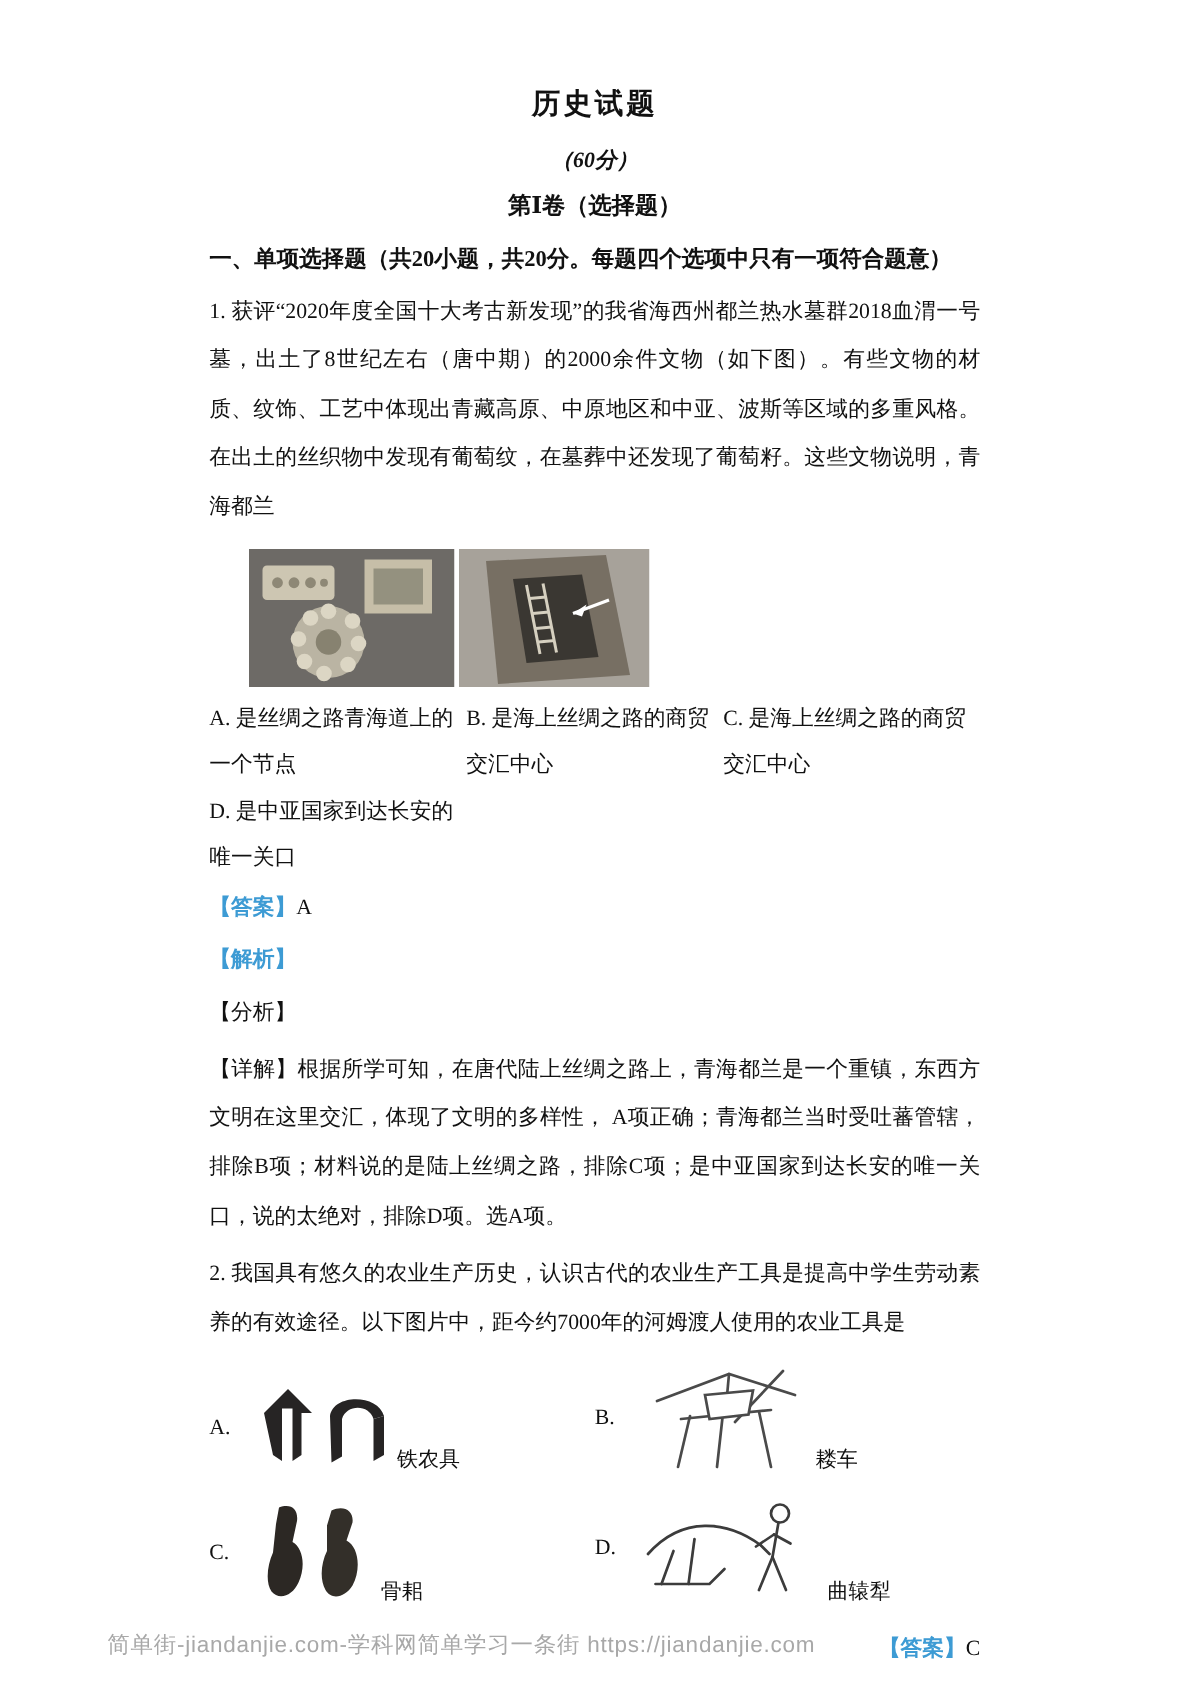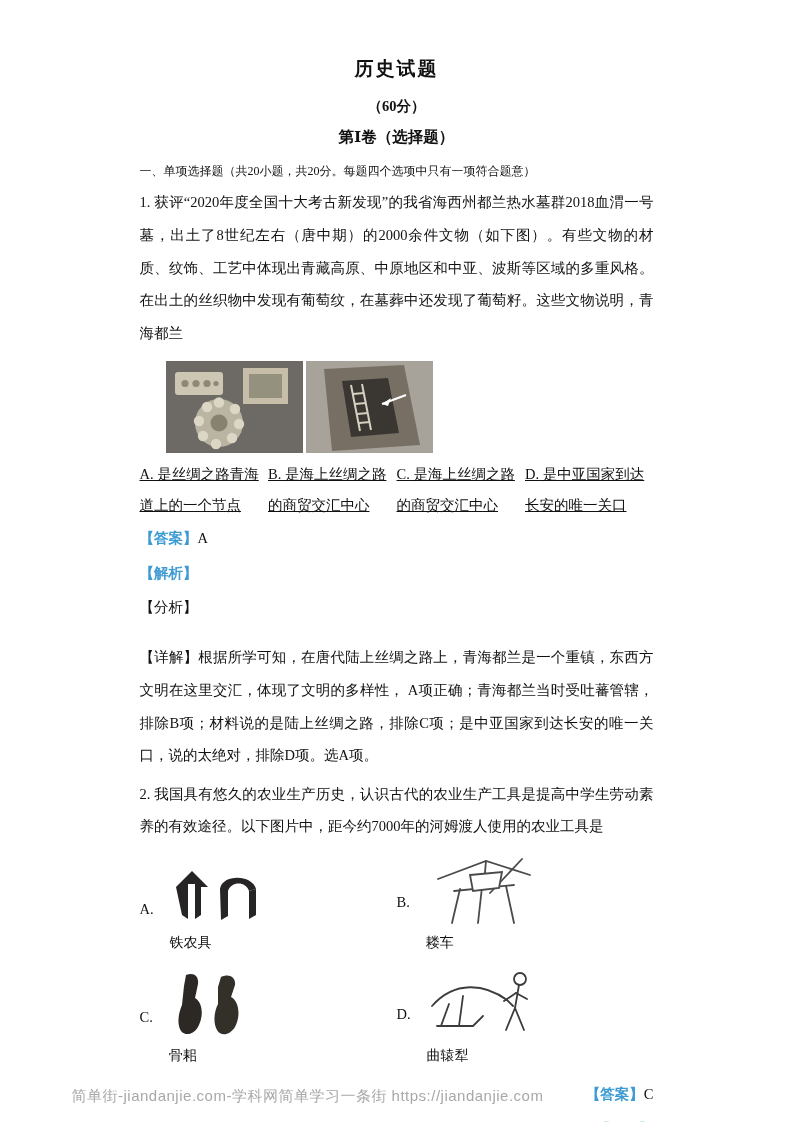--- a/index.html
+++ b/index.html
@@ -10,52 +10,51 @@
     height: 1122px;
     margin: 0 auto;
     background: #ffffff;
     font-family: "Liberation Serif", "DejaVu Serif", serif;
     color: #111111;
     padding: 56px 68px 0 68px;
     overflow: hidden;
   }
   .center { text-align: center; }
   .doc-title   { font-size: 19px;   font-weight: bold; letter-spacing: 2px; }
-  .doc-score   { font-size: 14.5px; font-weight: bold; margin-top: 15px; }
+  .doc-score   { font-size: 14.5px; font-weight: bold; margin-top: 15px; font-style: italic; }
   .doc-volume  { font-size: 15.5px; font-weight: bold; margin-top: 11px; }
-  .section-heading { font-size: 12px; font-weight: normal; margin-top: 13px; line-height: 1.7; }
+  .section-heading { font-size: 15px; font-weight: bold; margin-top: 13px; line-height: 1.7; }
   .stem {
     font-size: 14.5px;
     line-height: 2.25;
     text-align: justify;
     margin: 5px 0 0 0;
   }
   .q1-figure { display: flex; gap: 3px; margin: 11px 0 6px 26px; }
   .q1-figure svg { display: block; }
   .options-grid {
     display: grid;
-    grid-template-columns: 1fr 1fr 1fr 1fr;
+    grid-template-columns: 1fr 1fr 1fr;
     font-size: 14.5px;
     line-height: 2.15;
     margin-top: 3px;
-    text-decoration: underline;
   }
   .answer-line { font-size: 14.5px; margin: 0; line-height: 2.4; }
   .accent { color: var(--accent, #3E9CD3); font-weight: bold; }
-  .detail { margin-top: 16px; }
+  .detail { margin-top: 4px; }
   .q2-block { margin-top: 6px; }
   .q2-grid {
     display: grid;
     grid-template-columns: 1fr 1fr;
     align-items: end;
     row-gap: 12px;
     margin-top: 10px;
   }
   .q2-cell { display: flex; align-items: center; gap: 16px; }
-  .q2-cell .img-col { display: flex; flex-direction: column; align-items: flex-start; }
+  .q2-cell .img-col { display: flex; flex-direction: row; align-items: flex-end; }
   .q2-cell svg { display: block; }
   .opt-label { font-size: 14.5px; }
   .caption { font-size: 14px; margin-top: 7px; }
   .answers-q2 { margin-top: 12px; text-align: right; }
   .footer {
     position: absolute;
     left: 0; right: 0; bottom: 16px;
     text-align: left;
     font-size: 15px;
     color: var(--footer-color, #A8A8A8);

